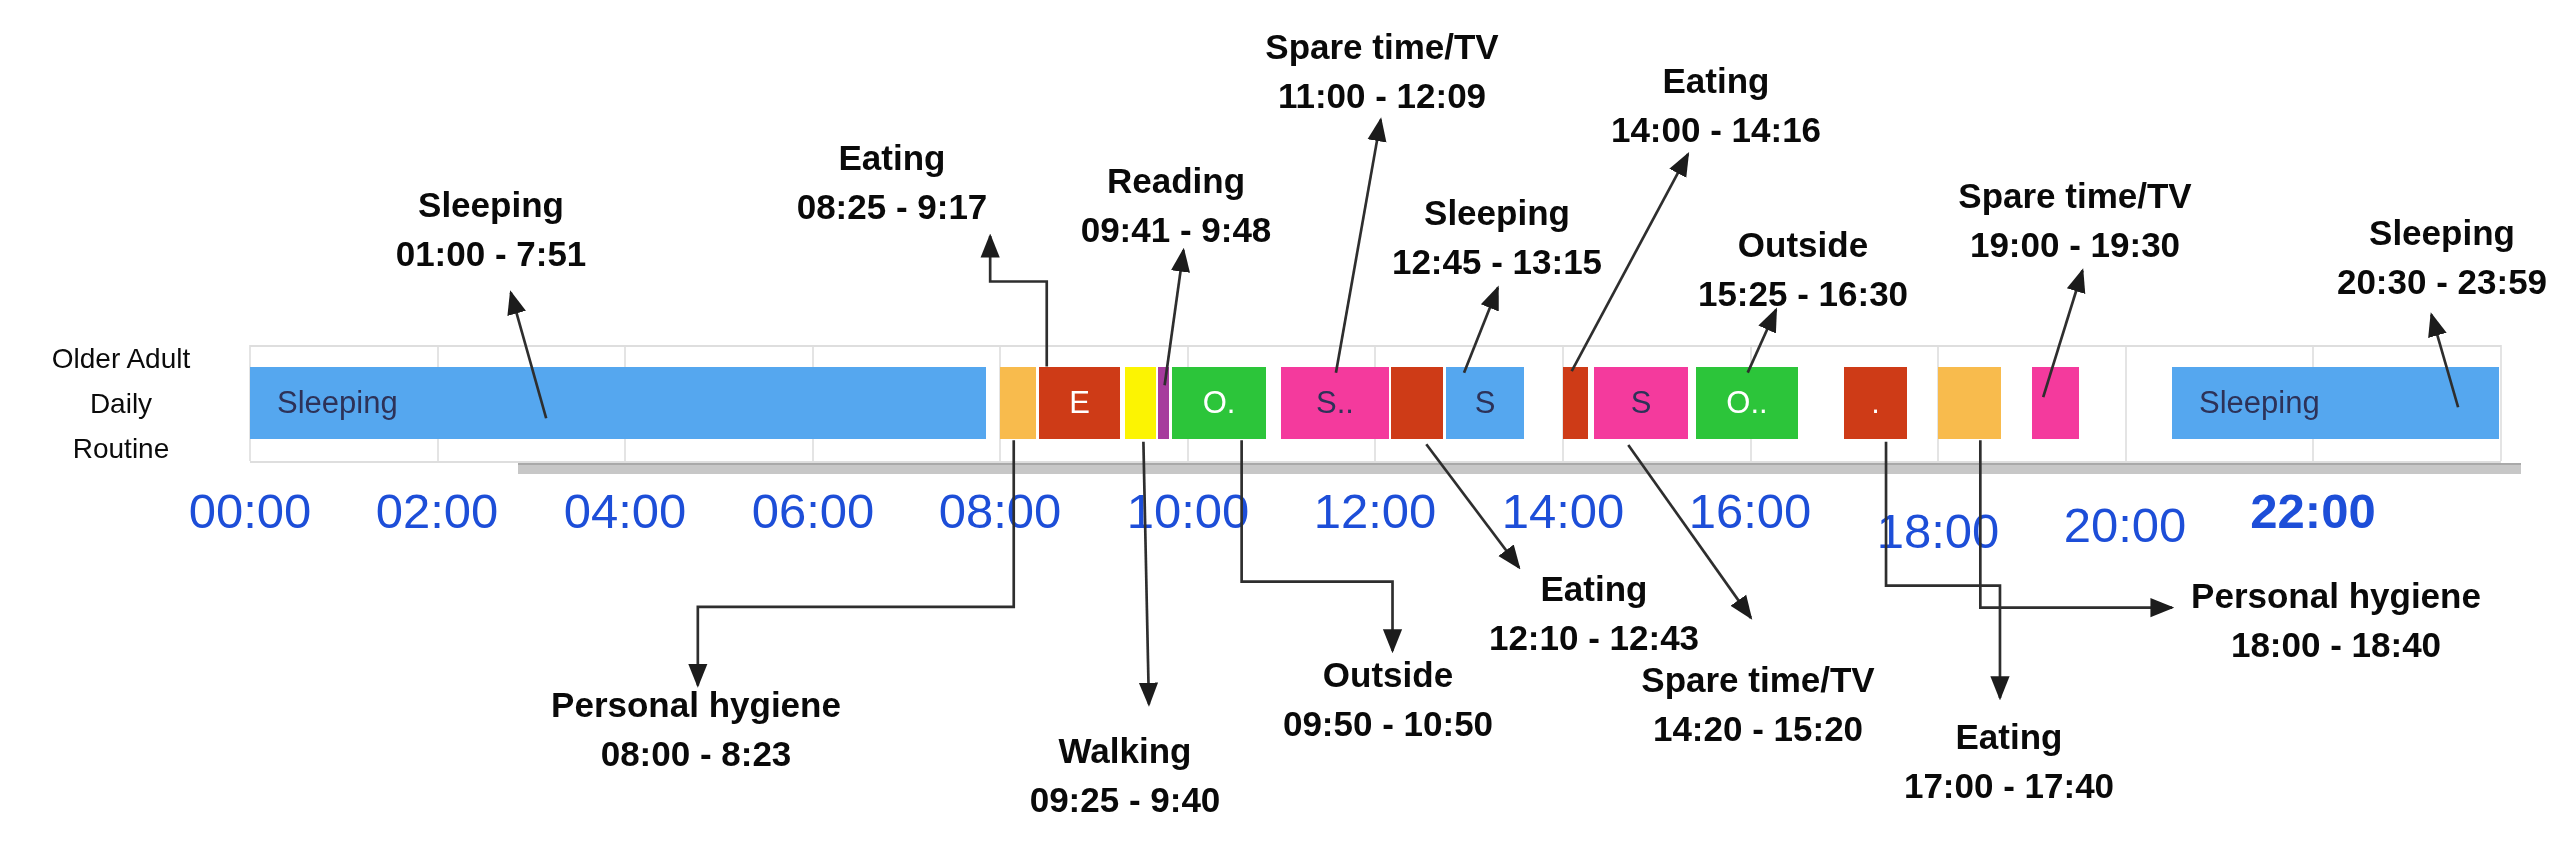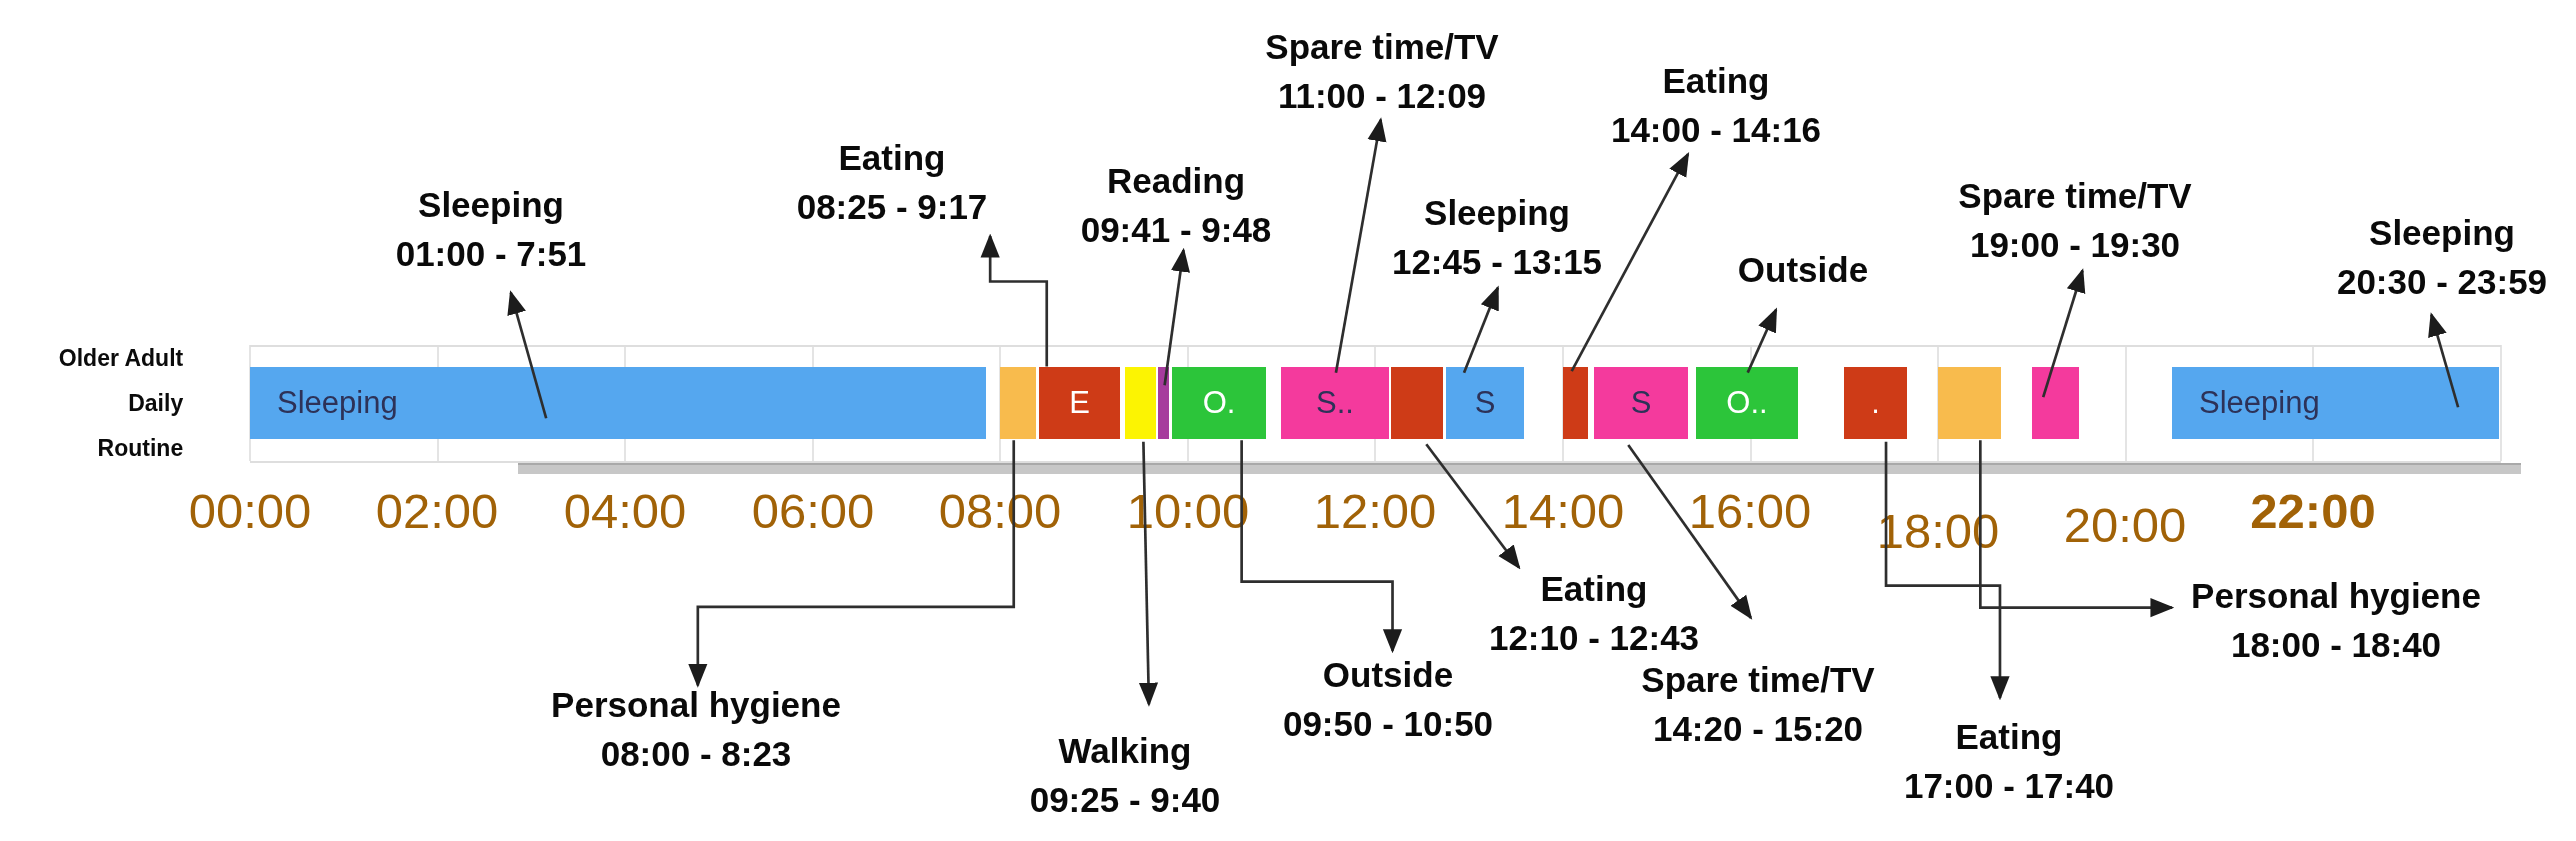--- a/index.html
+++ b/index.html
@@ -4,33 +4,33 @@
 <style>
   html,body{margin:0;padding:0;background:#ffffff;}
   body{width:2576px;height:842px;position:relative;overflow:hidden;
        font-family:"Liberation Sans", sans-serif;}
   #canvas{position:absolute;left:0;top:0;width:2576px;height:842px;}
 
   .row-border{position:absolute;height:1.6px;background:#dedede;}
   .gridline{position:absolute;width:1.6px;background:#e4e4e4;}
 
   .row-label{position:absolute;transform:translate(-50%,-50%);
-    font-weight:bold;font-size:23px;line-height:45px;color:#0b0b0b;
-    text-align:right;white-space:nowrap;}
+    font-weight:normal;font-size:28px;line-height:45px;color:#0b0b0b;
+    text-align:center;white-space:nowrap;}
 
   .bar{position:absolute;display:flex;align-items:center;overflow:hidden;}
   .bar .bar-text{font-size:31px;white-space:nowrap;}
   .bar.left-label{justify-content:flex-start;}
   .bar.left-label .bar-text{padding-left:27px;}
   .bar.center-label{justify-content:center;}
   .bar-text.dark{color:#2d3258;}
   .bar-text.light{color:#ffffff;}
 
   .tick-label{position:absolute;transform:translateX(-50%);
-    font-size:49px;color:#a16207;white-space:nowrap;}
+    font-size:49px;color:#1d4ed8;white-space:nowrap;}
 
   .scroll-strip{position:absolute;background:#c7c7c7;border-top:2.4px solid #a9a9a9;}
 
   .annotation{position:absolute;transform:translate(-50%,-50%);
     text-align:center;font-weight:bold;color:#0a0a0a;
     font-size:35px;line-height:49px;white-space:nowrap;}
 
   #arrow-overlay{position:absolute;left:0;top:0;pointer-events:none;}
   #arrow-overlay polyline{fill:none;stroke:#2e2e2e;stroke-width:3.4px;}
 </style>
@@ -135,20 +135,21 @@
       <div class="annotation" style="left: 1497px; top: 237px;">
         <div>Sleeping</div>
         <div>12:45 - 13:15</div>
       </div>
       <div class="annotation" style="left: 1716px; top: 105px;">
         <div>Eating</div>
         <div>14:00 - 14:16</div>
       </div>
       <div class="annotation" style="left: 1803px; top: 269px;">
         <div>Outside</div>
+        <div>15:25 - 16:30</div>
       </div>
       <div class="annotation" style="left: 2075px; top: 220px;">
         <div>Spare time/TV</div>
         <div>19:00 - 19:30</div>
       </div>
       <div class="annotation" style="left: 2442px; top: 257px;">
         <div>Sleeping</div>
         <div>20:30 - 23:59</div>
       </div>
       <div class="annotation" style="left: 696px; top: 729px;">

